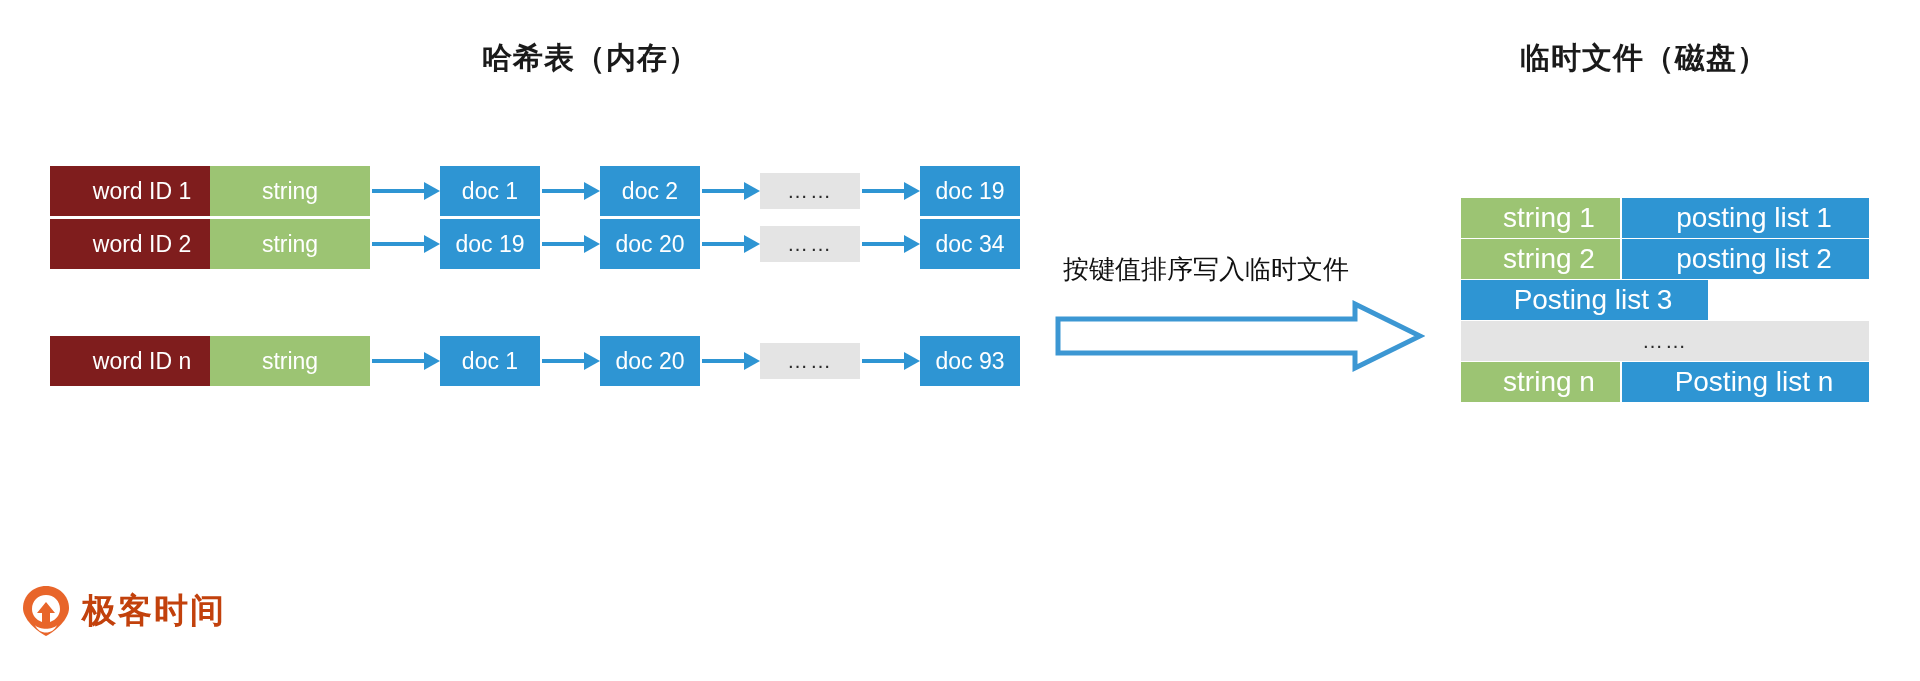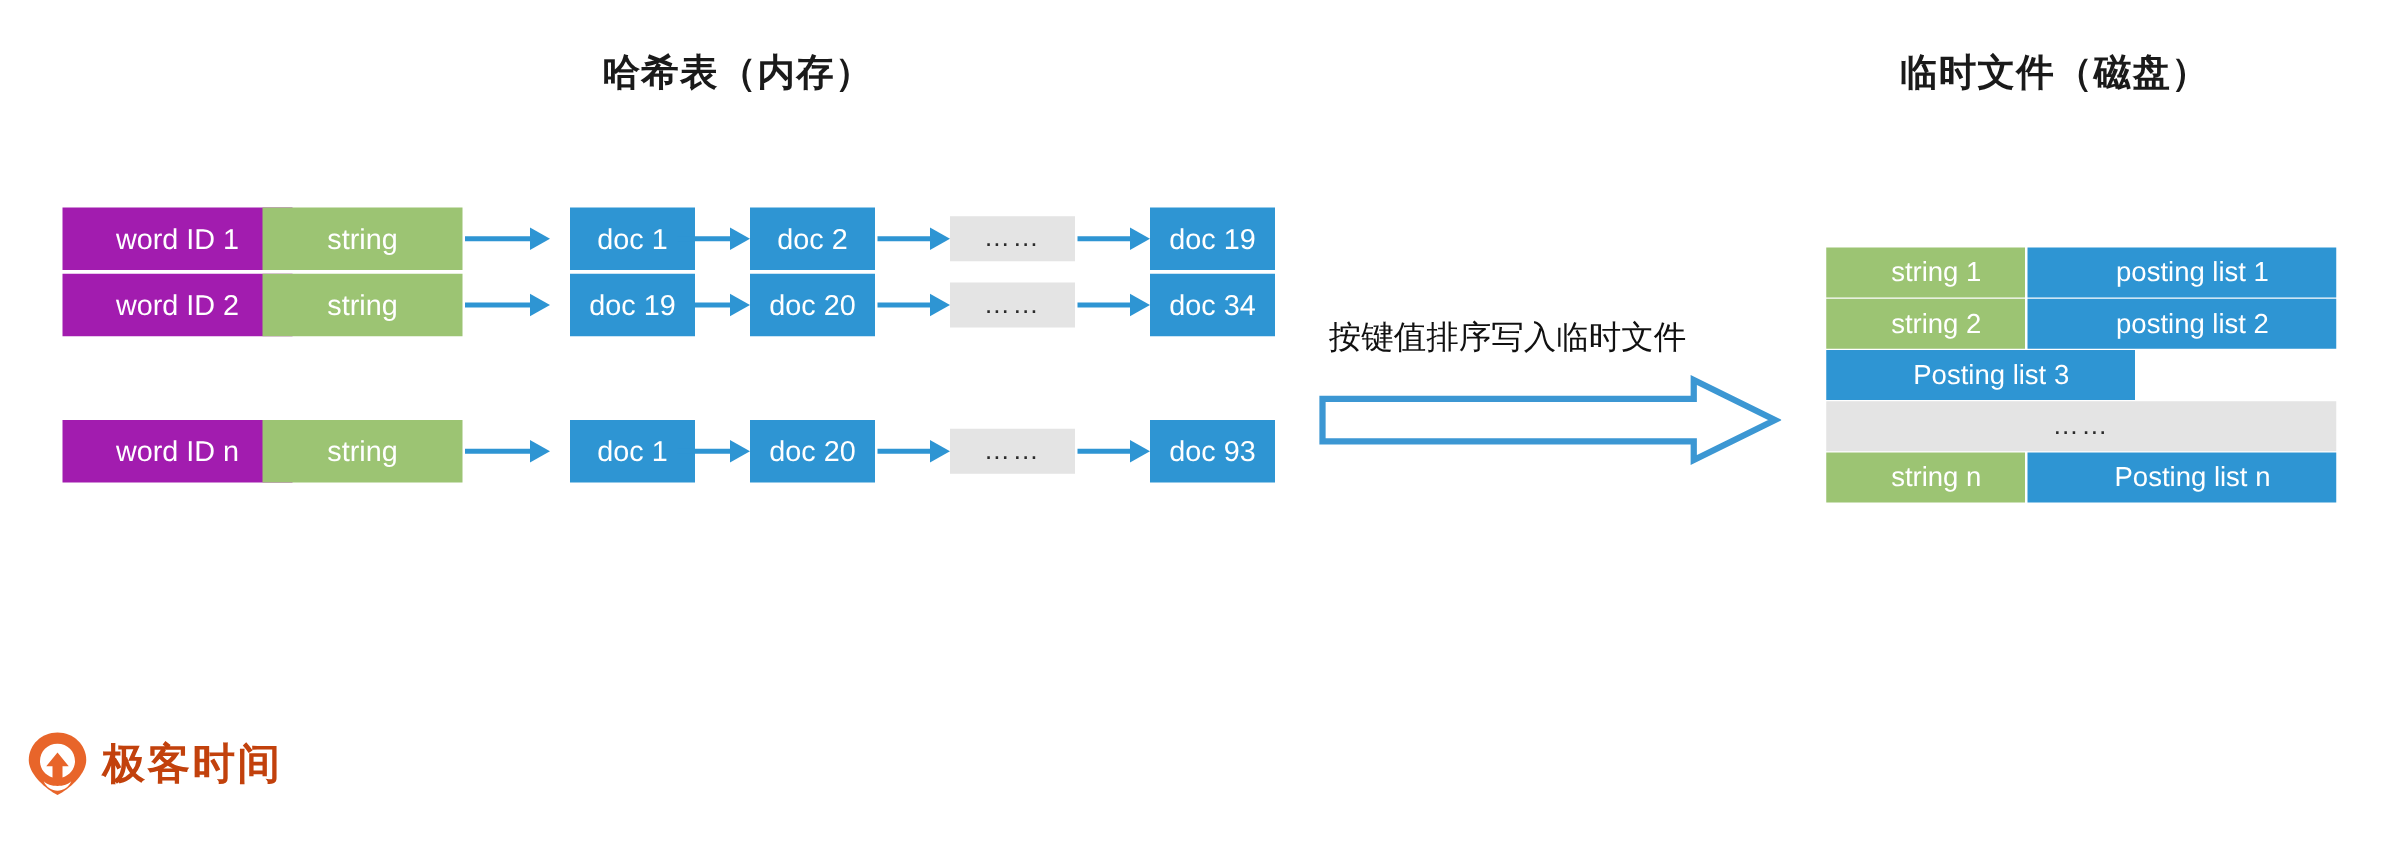--- a/index.html
+++ b/index.html
@@ -31,28 +31,28 @@
     position:absolute;
     height:50px;
     box-sizing:border-box;
     color:#ffffff;
     font-size:23px;
     display:flex;
     align-items:center;
     justify-content:center;
     white-space:nowrap;
   }
-  .cell-wordid{left:50px;width:184px;background:#a21caf;}
+  .cell-wordid{left:50px;width:184px;background:#7f1d1d;}
   .cell-string{left:210px;width:160px;background:#9CC473;}
   .cell-doc{background:#2E95D3;width:100px;}
   .cell-dots{
     background:#E4E4E4;color:#2b2b2b;height:36px;font-size:21px;
     letter-spacing:2px;width:100px;margin-top:7px;
   }
-  .doc1{left:456px;}
+  .doc1{left:440px;}
   .doc2{left:600px;}
   .dots{left:760px;}
   .doc3{left:920px;}
 
   
   .arrow{
     position:absolute;
     height:50px;
     width:70px;
   }
@@ -71,21 +71,21 @@
 
   
   #disk-table{
     position:absolute;left:1461px;top:198px;
     width:408px;
   }
   .trow{display:flex;height:40px;margin-bottom:1px;}
   .tcell{
     box-sizing:border-box;
     display:flex;align-items:center;justify-content:center;
-    color:#ffffff;font-size:22px;white-space:nowrap;padding-left:17px;
+    color:#ffffff;font-size:28px;white-space:nowrap;padding-left:17px;
   }
   .tkey{width:159px;background:#9CC473;margin-right:2px;}
   .tval{width:247px;background:#2E95D3;}
   .trow-dots{
     display:flex;height:40px;margin-bottom:1px;
     background:#E4E4E4;width:408px;
     align-items:center;justify-content:center;
     color:#2b2b2b;font-size:21px;letter-spacing:2px;
   }
 

